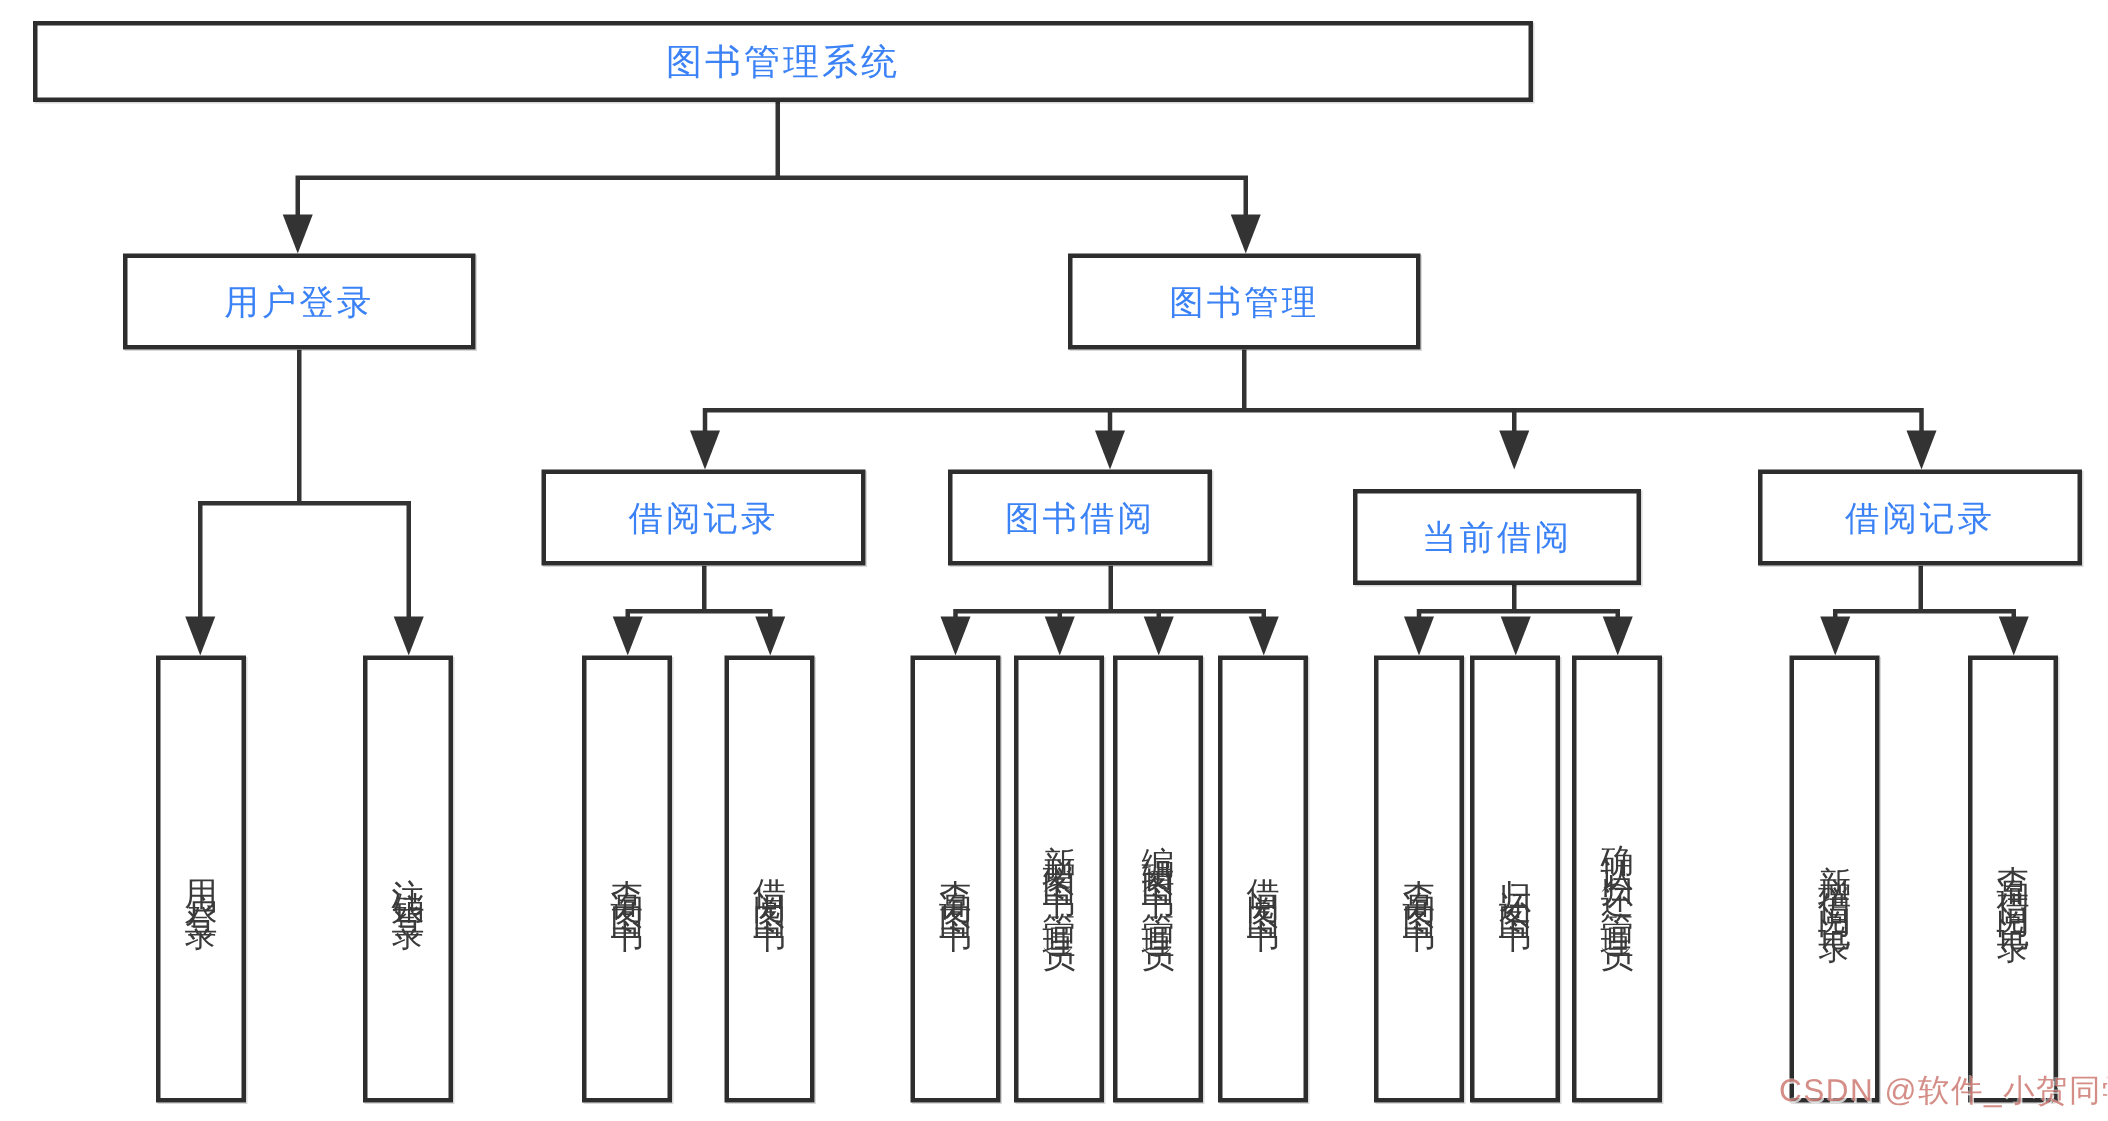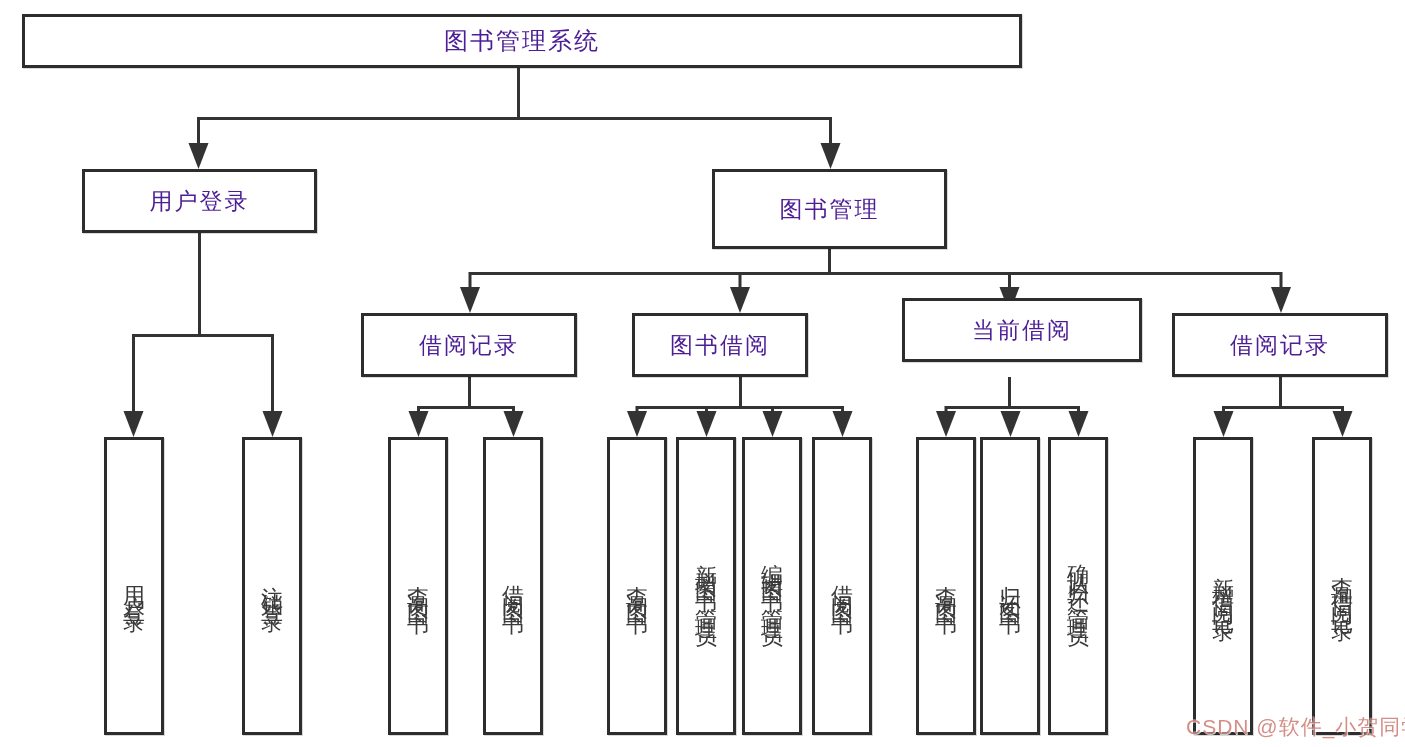--- a/index.html
+++ b/index.html
@@ -19,21 +19,21 @@
   .hbox {
     position: absolute;
     box-sizing: border-box;
     background: #ffffff;
     border: 3px solid #2d2d2d;
     display: flex;
     align-items: center;
     justify-content: center;
     font-size: 23px;
     letter-spacing: 2px;
-    color: #4c1d95;
+    color: #3b82f6;
     box-shadow: 1px 1px 0 rgba(0,0,0,0.15);
     font-family: Liberation Mono, monospace;
   }
   .hbox.root { font-size: 24px; }
   .vbox {
     position: absolute;
     box-sizing: border-box;
     background: #ffffff;
     border: 3px solid #2d2d2d;
     display: flex;
@@ -119,25 +119,25 @@
       <path d="M1000.5 411 L1020.5 411 L1010.5 437 Z"></path>
       <path d="M1068.5 411 L1088.5 411 L1078.5 437 Z"></path>
       <path d="M1213.5 411 L1233.5 411 L1223.5 437 Z"></path>
       <path d="M1332.5 411 L1352.5 411 L1342.5 437 Z"></path>
     </g>
   </svg>
 
   <div class="hbox root" style="left:22px; top:14px; width:1000px; height:54px;">图书管理系统</div>
 
   <div class="hbox" style="left:82px; top:169px; width:235px; height:64px;">用户登录</div>
-  <div class="hbox" style="left:712px; top:169px; width:235px; height:80px;">图书管理</div>
+  <div class="hbox" style="left:712px; top:169px; width:235px; height:64px;">图书管理</div>
 
   <div class="hbox" style="left:361px; top:313px; width:216px; height:64px;">借阅记录</div>
   <div class="hbox" style="left:632px; top:313px; width:176px; height:64px;">图书借阅</div>
-  <div class="hbox" style="left:902px; top:298px; width:240px; height:64px;">当前借阅</div>
+  <div class="hbox" style="left:902px; top:326px; width:192px; height:64px;">当前借阅</div>
   <div class="hbox" style="left:1172px; top:313px; width:216px; height:64px;">借阅记录</div>
 
   <div class="vbox" style="left:104px; top:437px; width:60px; height:298px;">
     <span>用户登录</span>
   </div>
   <div class="vbox" style="left:242px; top:437px; width:60px; height:298px;">
     <span>注销登录</span>
   </div>
 
   <div class="vbox" style="left:388px; top:437px; width:60px; height:298px;">

